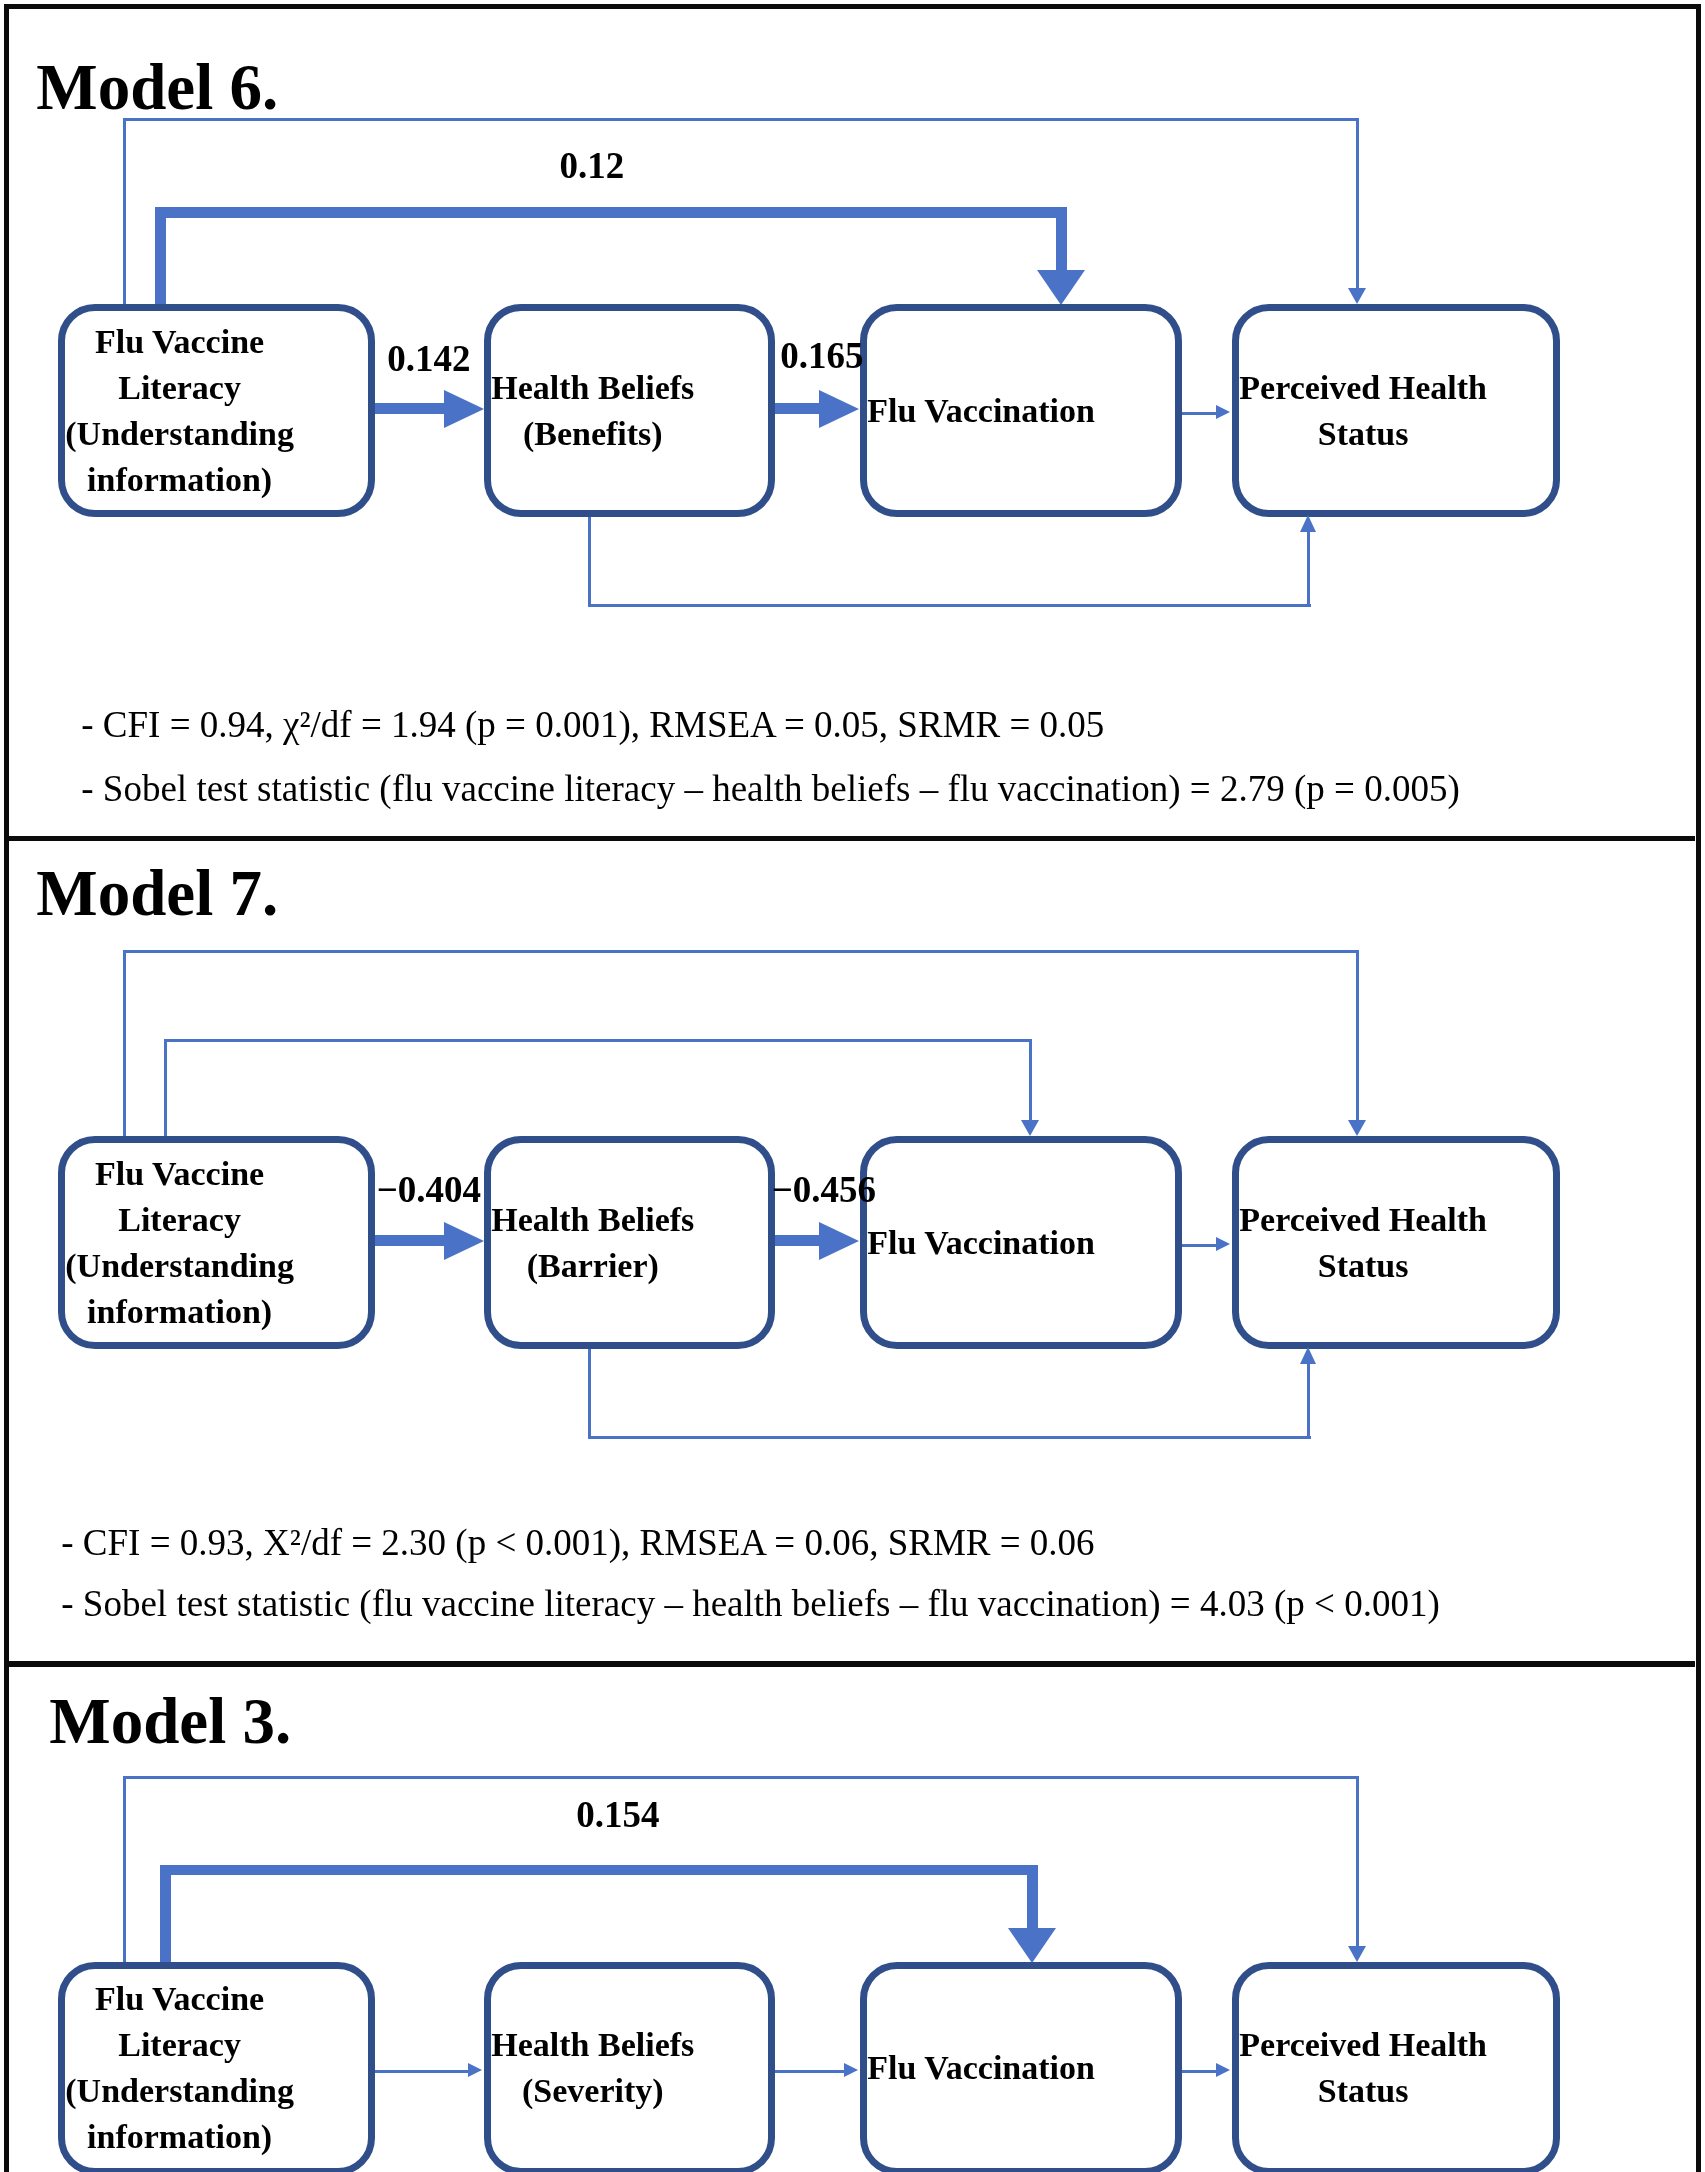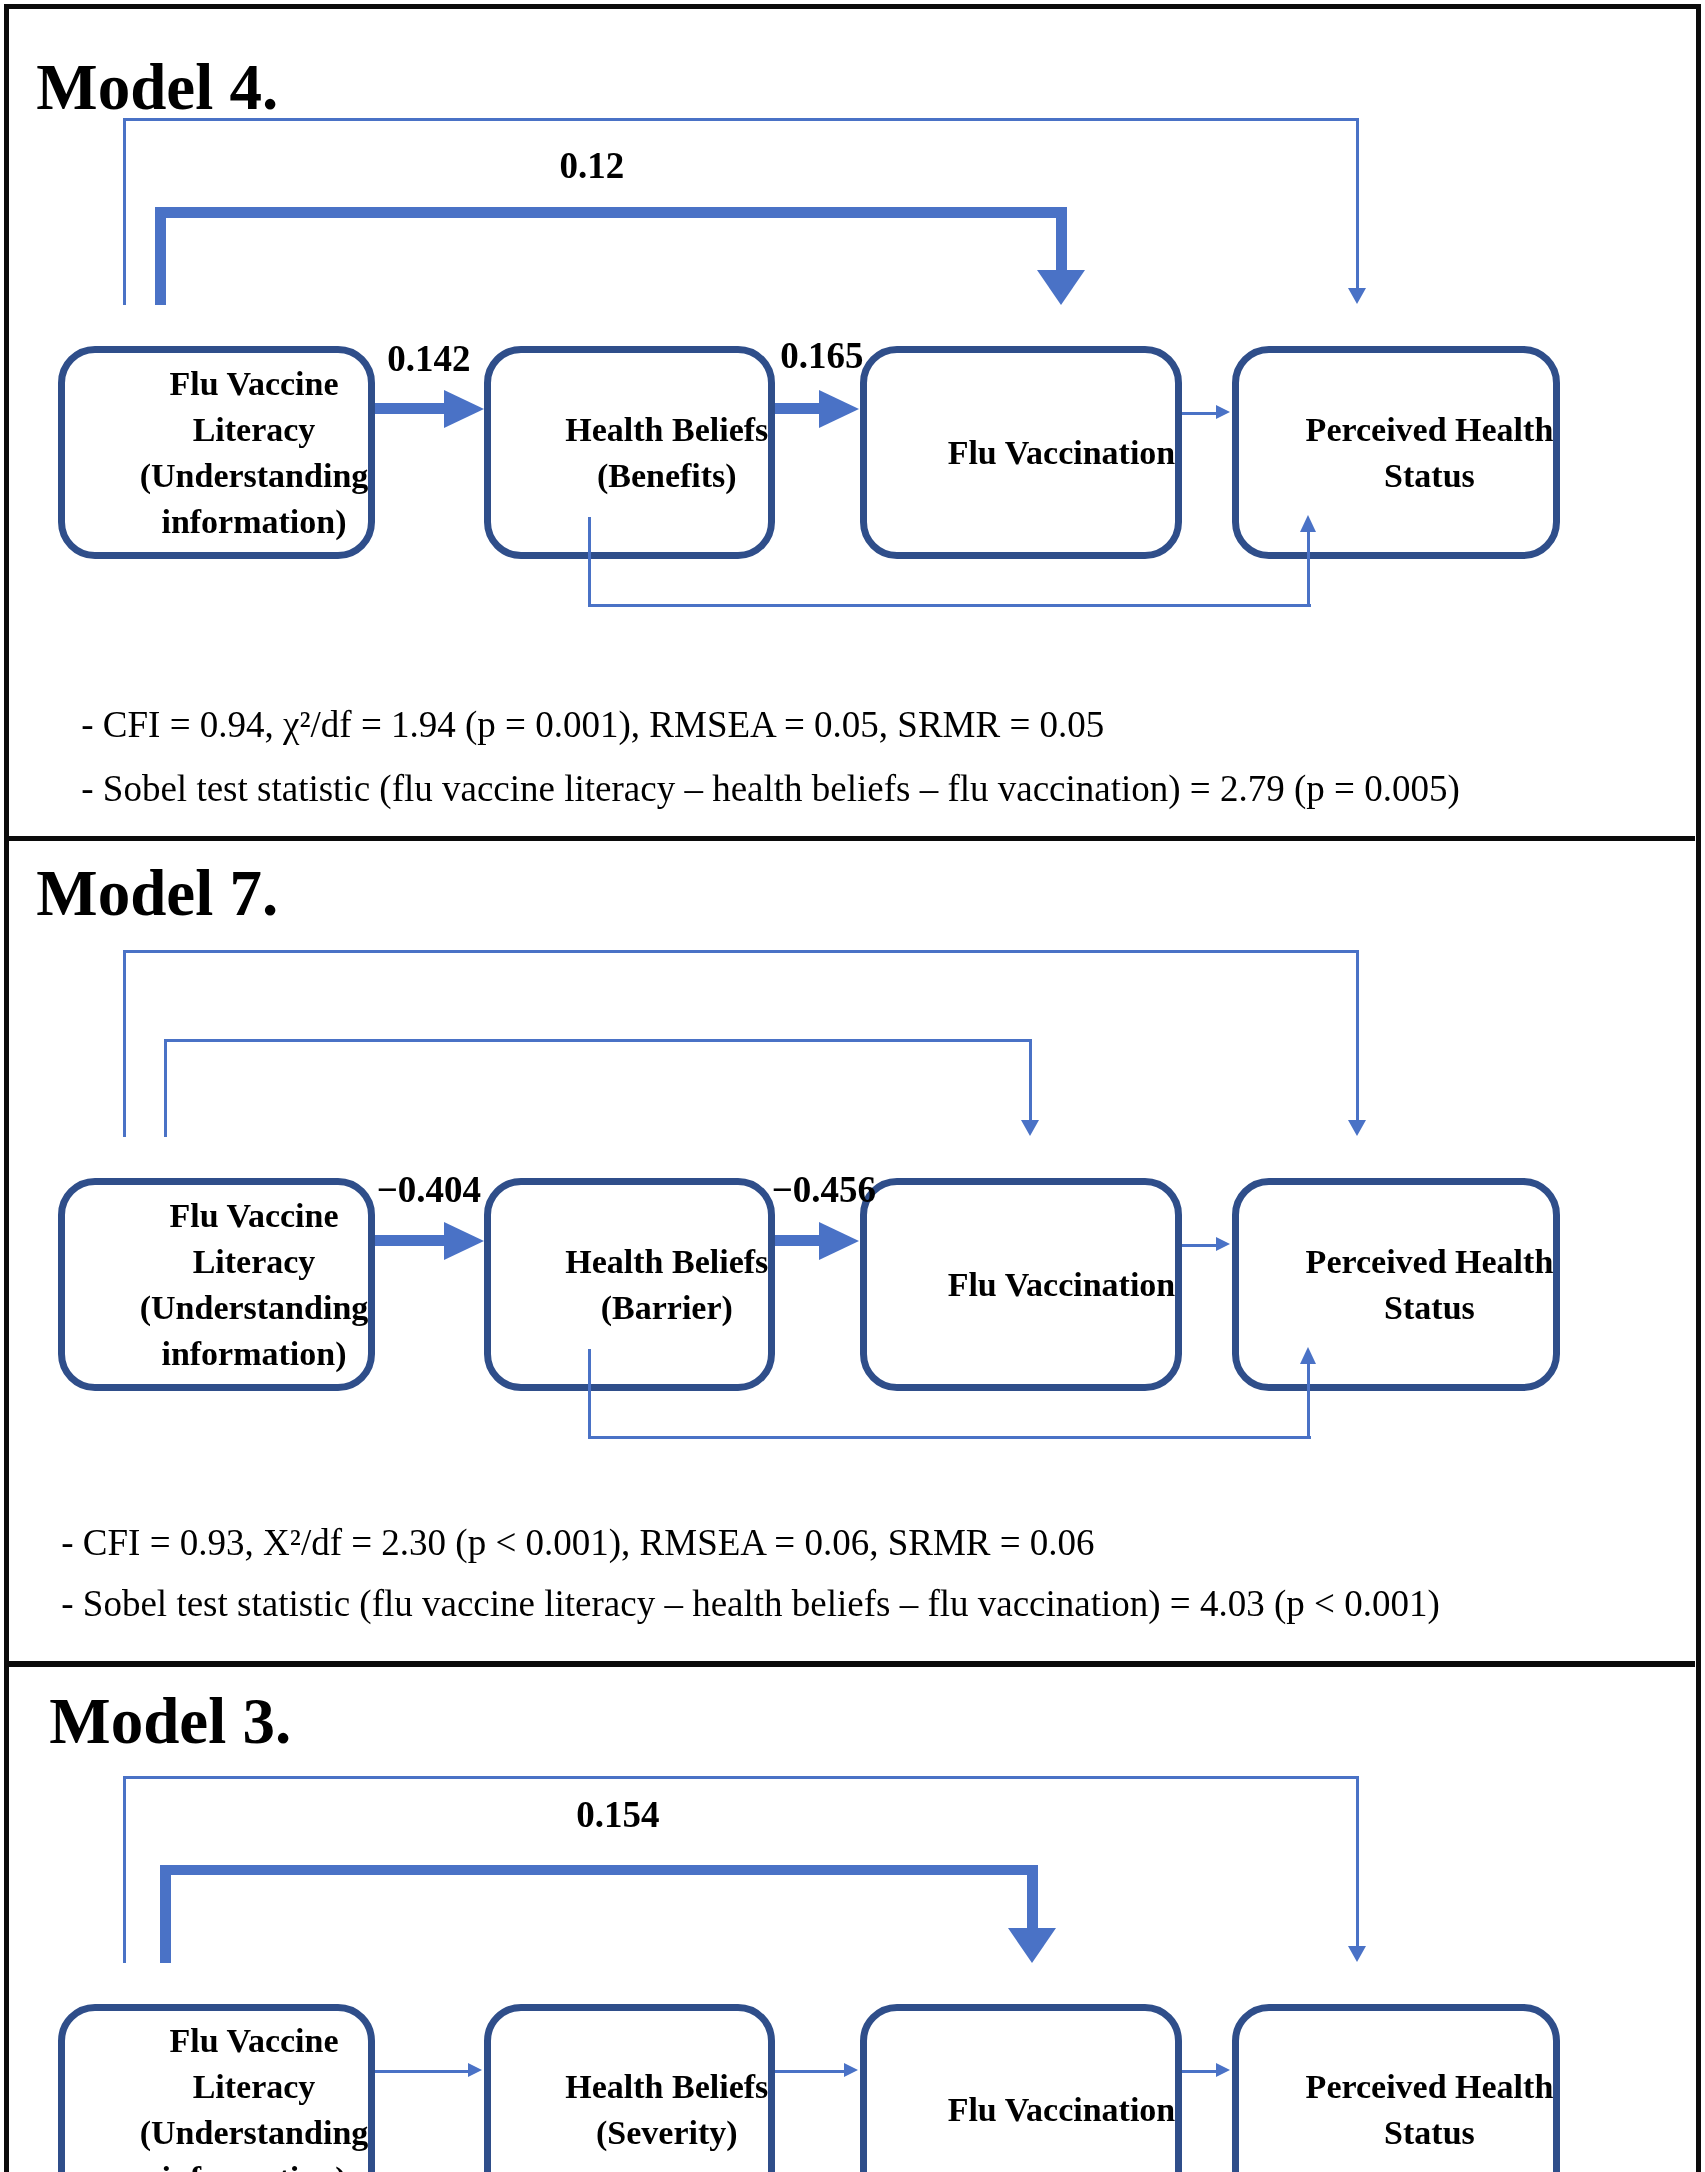--- a/index.html
+++ b/index.html
@@ -18,32 +18,32 @@
   .lnk.v{width:10.4px}.lnk.h{height:10.4px}
   
   .head{position:absolute;width:0;height:0;}
   .down-thin{border-left:9.6px solid transparent;border-right:9.6px solid transparent;border-top:16.5px solid #4A72C6;}
   .down-thick{border-left:24px solid transparent;border-right:24px solid transparent;border-top:35px solid #4A72C6;}
   .right-thin{border-top:7.4px solid transparent;border-bottom:7.4px solid transparent;border-left:14.8px solid #4A72C6;}
   .right-thick{border-top:19px solid transparent;border-bottom:19px solid transparent;border-left:40px solid #4A72C6;}
   .up-thin{border-left:8.7px solid transparent;border-right:8.7px solid transparent;border-bottom:17.4px solid #4A72C6;}
   
   .box{position:absolute;box-sizing:border-box;border:7.8px solid #2F4E8A;border-radius:37px;background:#fff;
-       display:flex;align-items:center;justify-content:flex-end;text-align:center;margin-top:42px;}
+       display:flex;align-items:center;justify-content:flex-start;text-align:center;}
   .box-label{font-weight:bold;font-size:34px;line-height:1.35;white-space:pre-line;}
   .coef{position:absolute;font-weight:bold;font-size:37px;text-align:center;}
   .stats{position:absolute;font-size:37px;white-space:nowrap;}
 </style>
 </head>
 <body>
 
 <div class="frame">
 
   <section class="panel p1">
-    <h2 class="title" style="left:27px;top:46px">Model 4.</h2>
+    <h2 class="title" style="left:27px;top:46px">Model 6.</h2>
 
     <div class="ln v" style="left:114px;top:109px;height:187px"></div>
     <div class="ln h" style="left:114px;top:109px;width:1236px"></div>
     <div class="ln v" style="left:1347px;top:109px;height:173px"></div>
     <div class="head down-thin" style="left:1339px;top:279px"></div>
 
     <div class="lnk v" style="left:146px;top:198px;height:98px"></div>
     <div class="lnk h" style="left:146px;top:198px;width:912px"></div>
     <div class="lnk v" style="left:1047px;top:198px;height:64px"></div>
     <div class="head down-thick" style="left:1028px;top:261px"></div>

